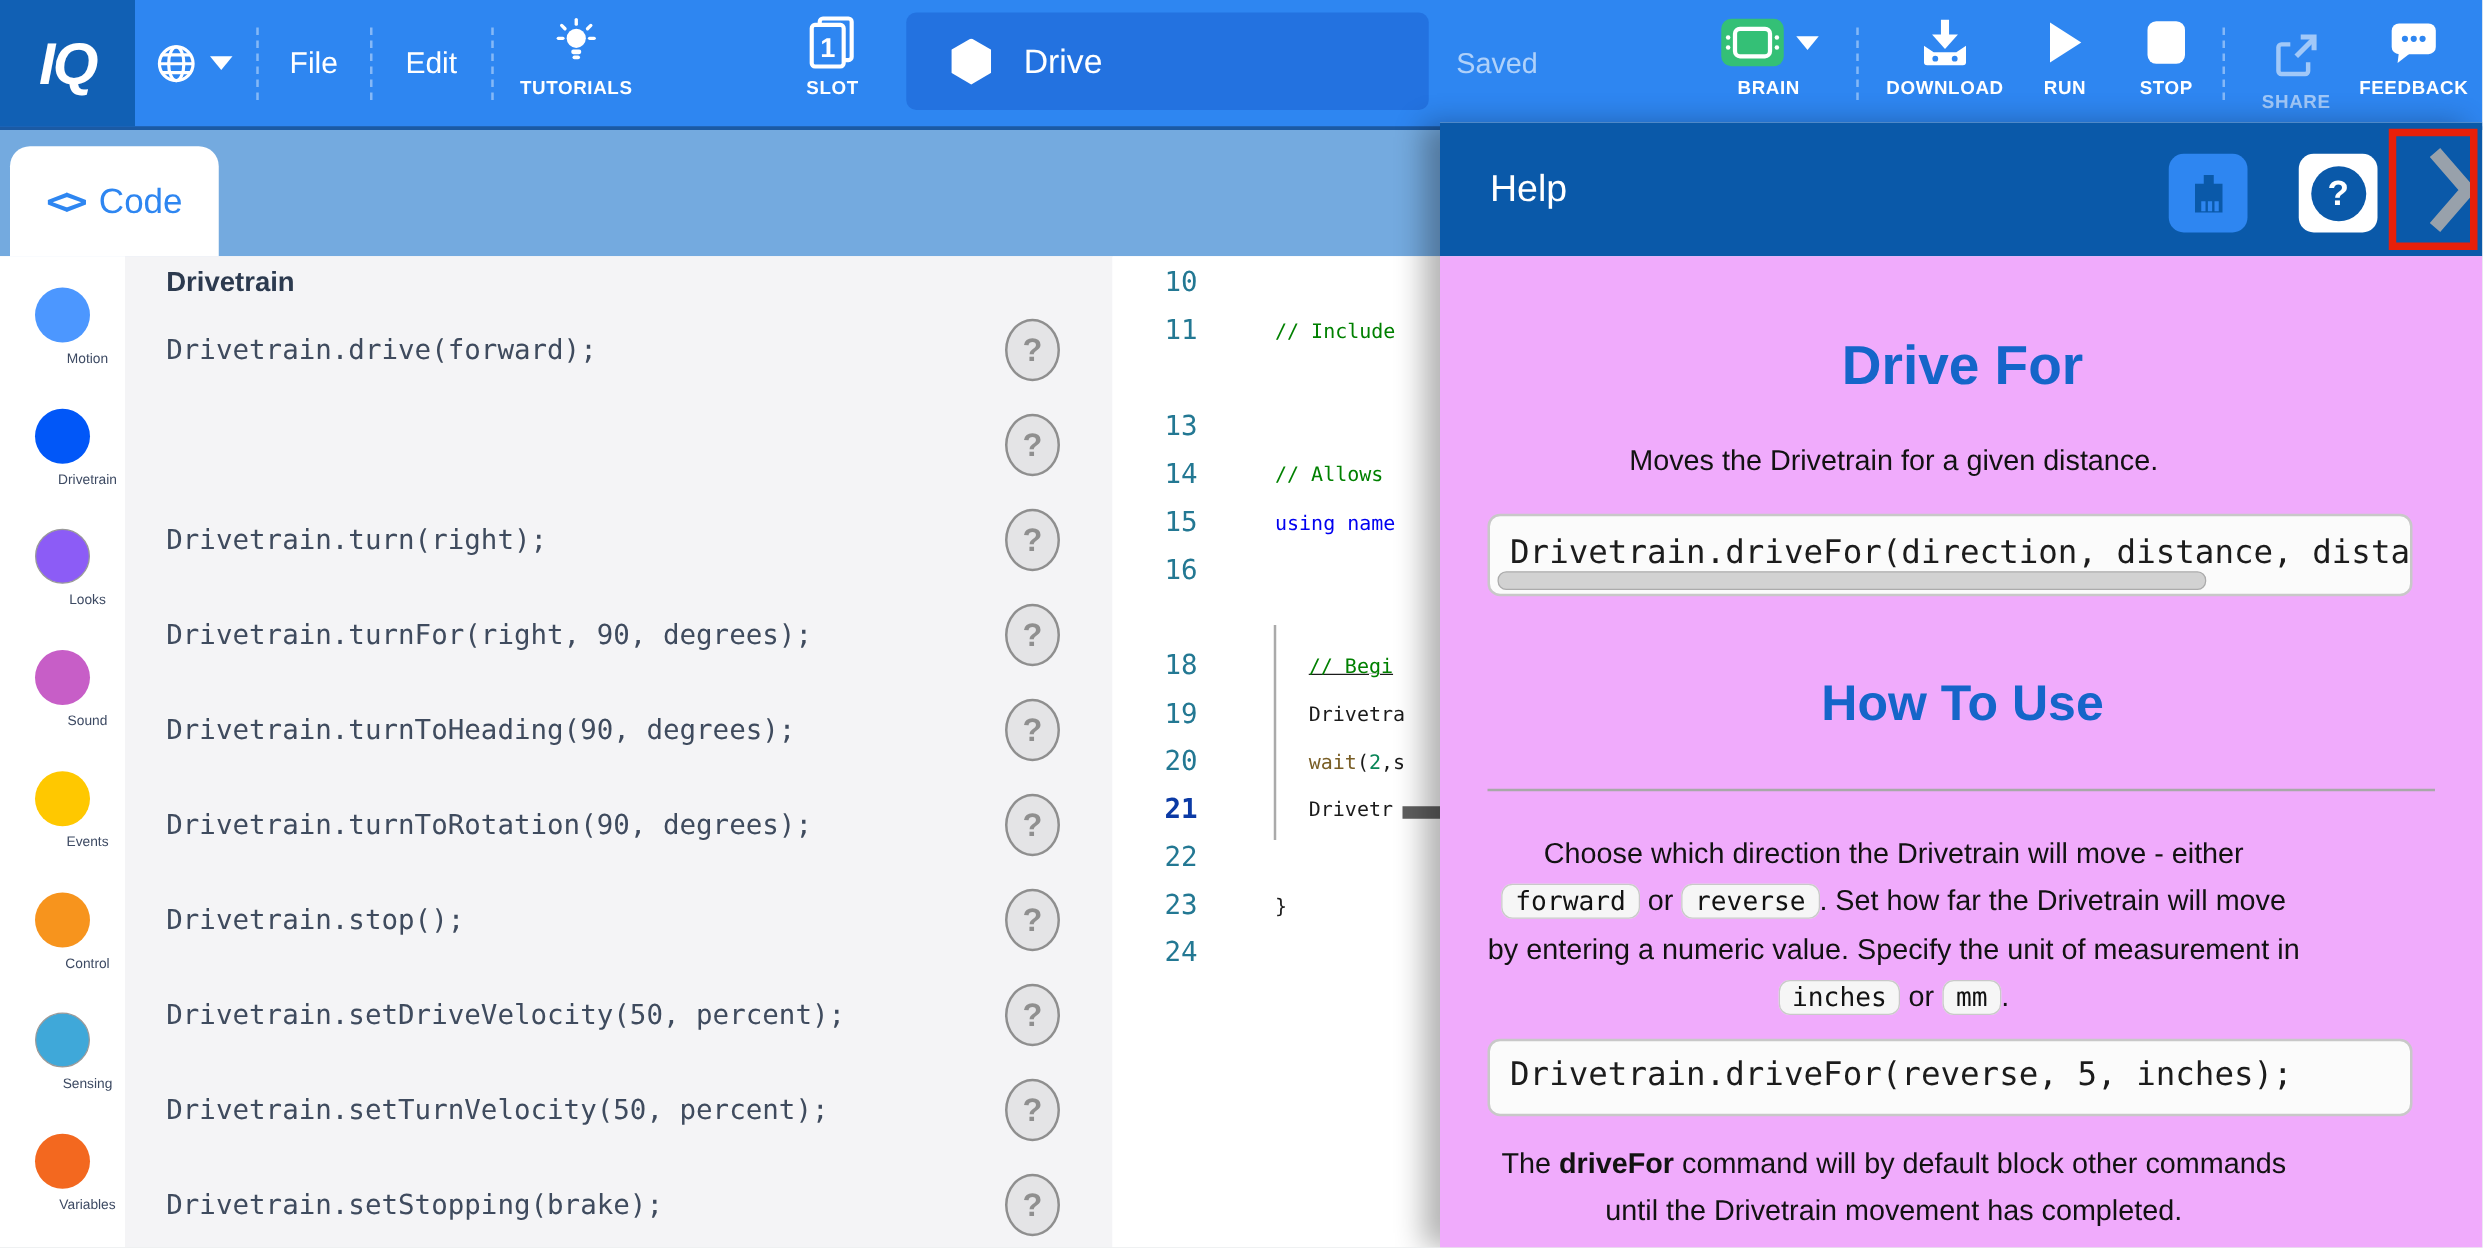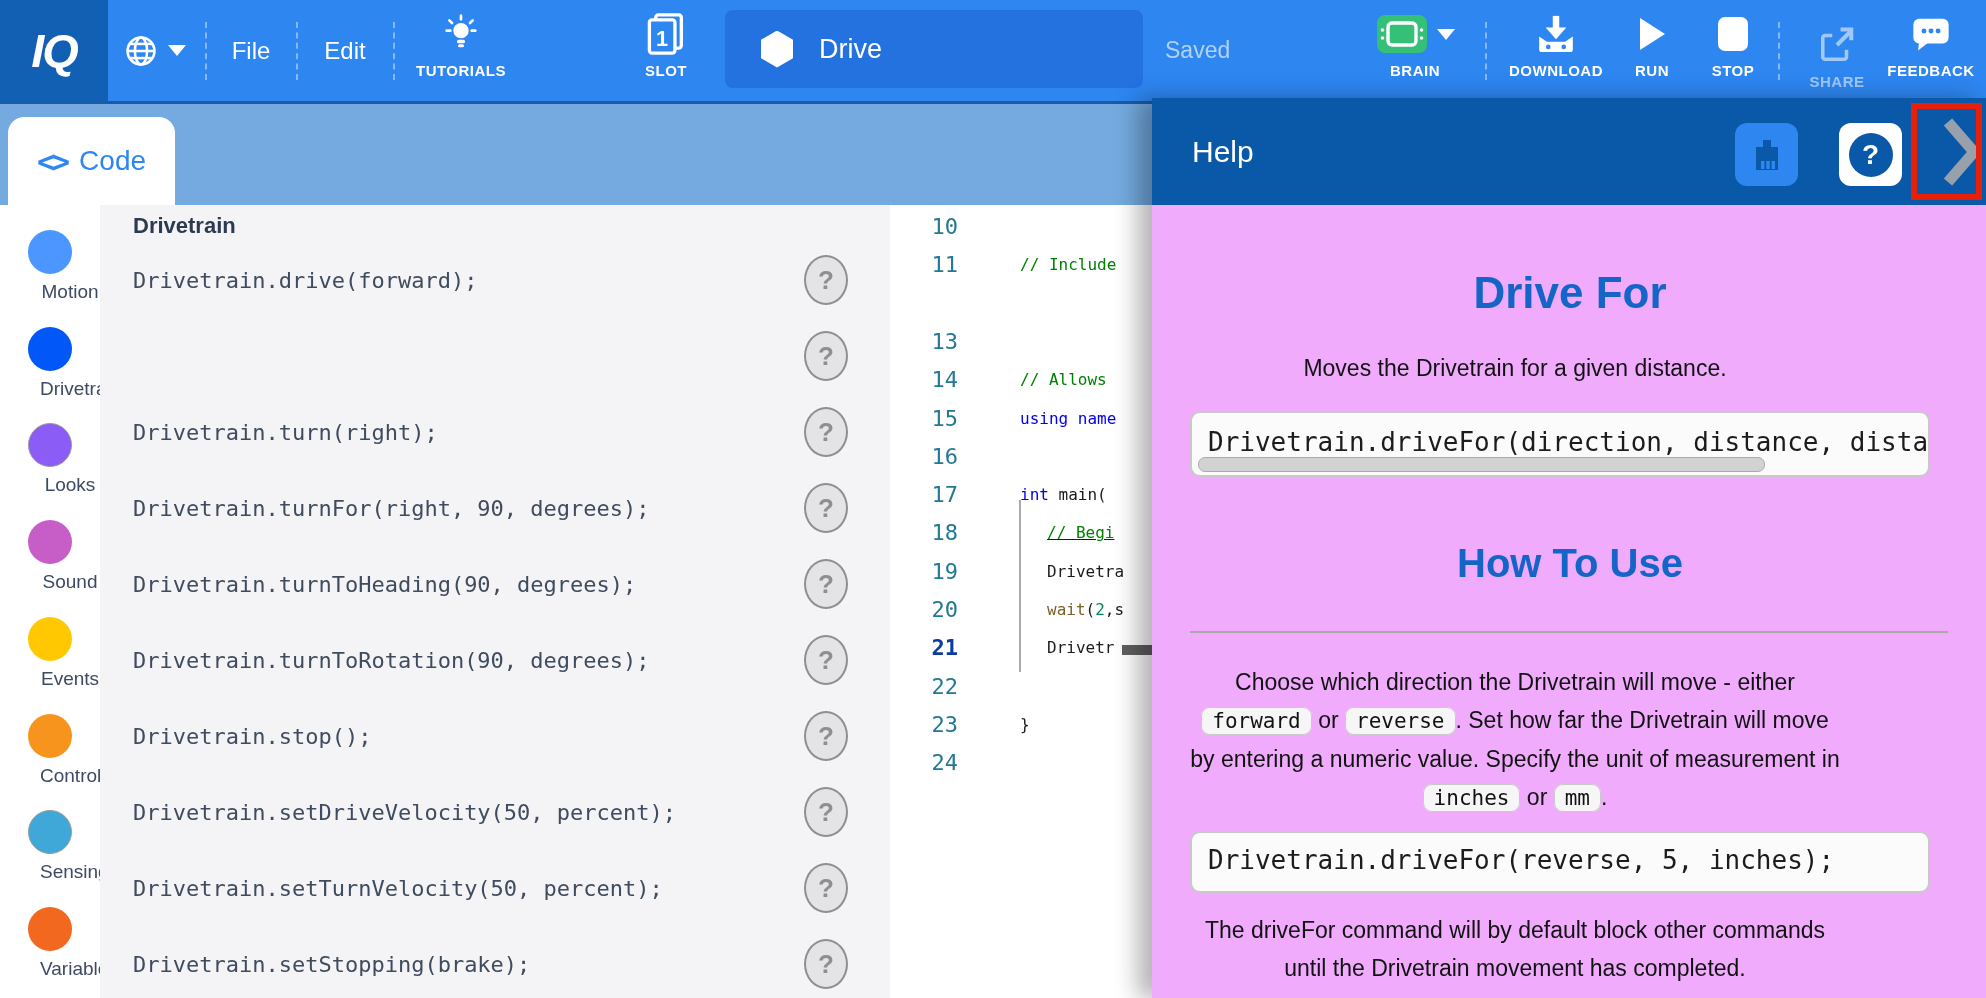--- a/index.html
+++ b/index.html
@@ -28,21 +28,21 @@
   .subbar{position:absolute;left:0;top:104px;width:1152px;height:101px;background:#74aadf;}
   .code-tab{position:absolute;left:8px;top:13px;width:167px;height:88px;background:#fff;border-radius:16px 16px 0 0;
         display:flex;align-items:center;justify-content:center;gap:12px;cursor:pointer;}
   .code-tab .angle{color:#2e86f1;font-family:"DejaVu Sans Mono",monospace;font-size:30px;font-weight:bold;letter-spacing:-3px;}
   .code-tab .txt{color:#2e86f1;font-size:28px;}
 
   
   .palette{position:absolute;left:0;top:205px;width:100px;height:793px;background:#fff;}
   .cat{position:absolute;left:0;width:100px;text-align:center;cursor:pointer;}
   .cat .dot{width:44px;height:44px;border-radius:50%;margin:0 auto;box-sizing:border-box;}
-  .cat .clabel{font-size:19px;color:#3d4a63;margin-top:7px;padding-left:40px;}
+  .cat .clabel{font-size:11px;color:#3d4a63;margin-top:7px;padding-left:40px;}
 
   
   .cmdlist{position:absolute;left:100px;top:205px;width:790px;height:793px;background:#f4f4f6;overflow:hidden;}
   .cmd-header{position:absolute;left:33px;top:8px;font-size:22px;font-weight:bold;color:#2c3a4f;}
   .cmd-row{position:absolute;left:0;width:790px;height:76px;display:flex;align-items:center;}
   .cmd-text{margin-left:33px;font-family:"DejaVu Sans Mono",monospace;font-size:22px;color:#3f4b5e;white-space:pre;}
   .help-dot{position:absolute;right:42px;top:50%;transform:translateY(-50%);width:40px;height:46px;border-radius:50%;
         background:#e4e4e6;border:2px solid #8f8f8f;color:#8f8f8f;font-size:26px;font-weight:bold;
         display:flex;align-items:center;justify-content:center;cursor:pointer;font-family:"Liberation Sans",sans-serif;}
 
@@ -76,21 +76,21 @@
   .h1{color:#1565c9;font-size:44px;font-weight:bold;margin:62px 0 0 0;line-height:52px;}
   .h2{color:#1565c9;font-size:40px;font-weight:bold;margin:62px 0 0 0;line-height:48px;}
   .para{font-size:23px;color:#121212;line-height:38px;margin:30px 0 0 0;max-width:650px;}
   .codebox{position:relative;margin-top:24px;width:740px;height:66px;box-sizing:border-box;border:2px solid #c8c8c8;
         border-radius:10px;background:#fbfbfb;overflow:hidden;}
   .codebox .ct{position:absolute;left:16px;top:14px;font-family:"DejaVu Sans Mono",monospace;font-size:26px;color:#1c1c1c;white-space:pre;}
   .hscroll{position:absolute;left:6px;bottom:3px;width:565px;height:13px;border-radius:7px;background:#d2d2d2;border:1px solid #ababab;}
   .hr{height:2px;background:#a8a8a8;margin-top:44px;width:758px;}
   .pill{font-family:"DejaVu Sans Mono",monospace;font-size:21px;background:#f6f6f6;border:1px solid #c9c9c9;
         border-radius:9px;padding:1px 10px;white-space:nowrap;}
-  .bold{font-weight:normal;}
+  .bold{font-weight:bold;}
 </style>
 </head>
 <body>
 
 <div class="screen">
 
   <header class="topbar">
     <div class="logo">IQ</div>
 
     <div class="tb-group" style="left:112px;width:86px;gap:10px;">
@@ -332,24 +332,20 @@
         <span class="cline" style="left: 130px;"><span class="tok-comment">// Allows</span></span>
       </div>
       <div class="eline" style="top: 193.5px;">
         <span class="gut">15</span>
         <span class="cline" style="left: 130px;"><span class="tok-keyword">using name</span></span>
       </div>
       <div class="eline" style="top: 231.8px;">
         <span class="gut">16</span>
         <span class="cline" style="left: 130px;"></span>
       </div>
-      <div class="eline" style="top: 270.1px;">
-        <span class="gut">17</span>
-        <span class="cline" style="left: 130px;"><span class="tok-keyword">int</span><span class="tok-plain"> main(</span></span>
-      </div>
       <div class="eline" style="top: 308.4px;">
         <span class="gut">18</span>
         <span class="cline" style="left: 157px; text-decoration: underline;"><span class="tok-comment">// Begi</span></span>
       </div>
       <div class="eline" style="top: 346.7px;">
         <span class="gut">19</span>
         <span class="cline" style="left: 157px;"><span class="tok-plain">Drivetra</span></span>
       </div>
       <div class="eline" style="top: 385px;">
         <span class="gut">20</span>

